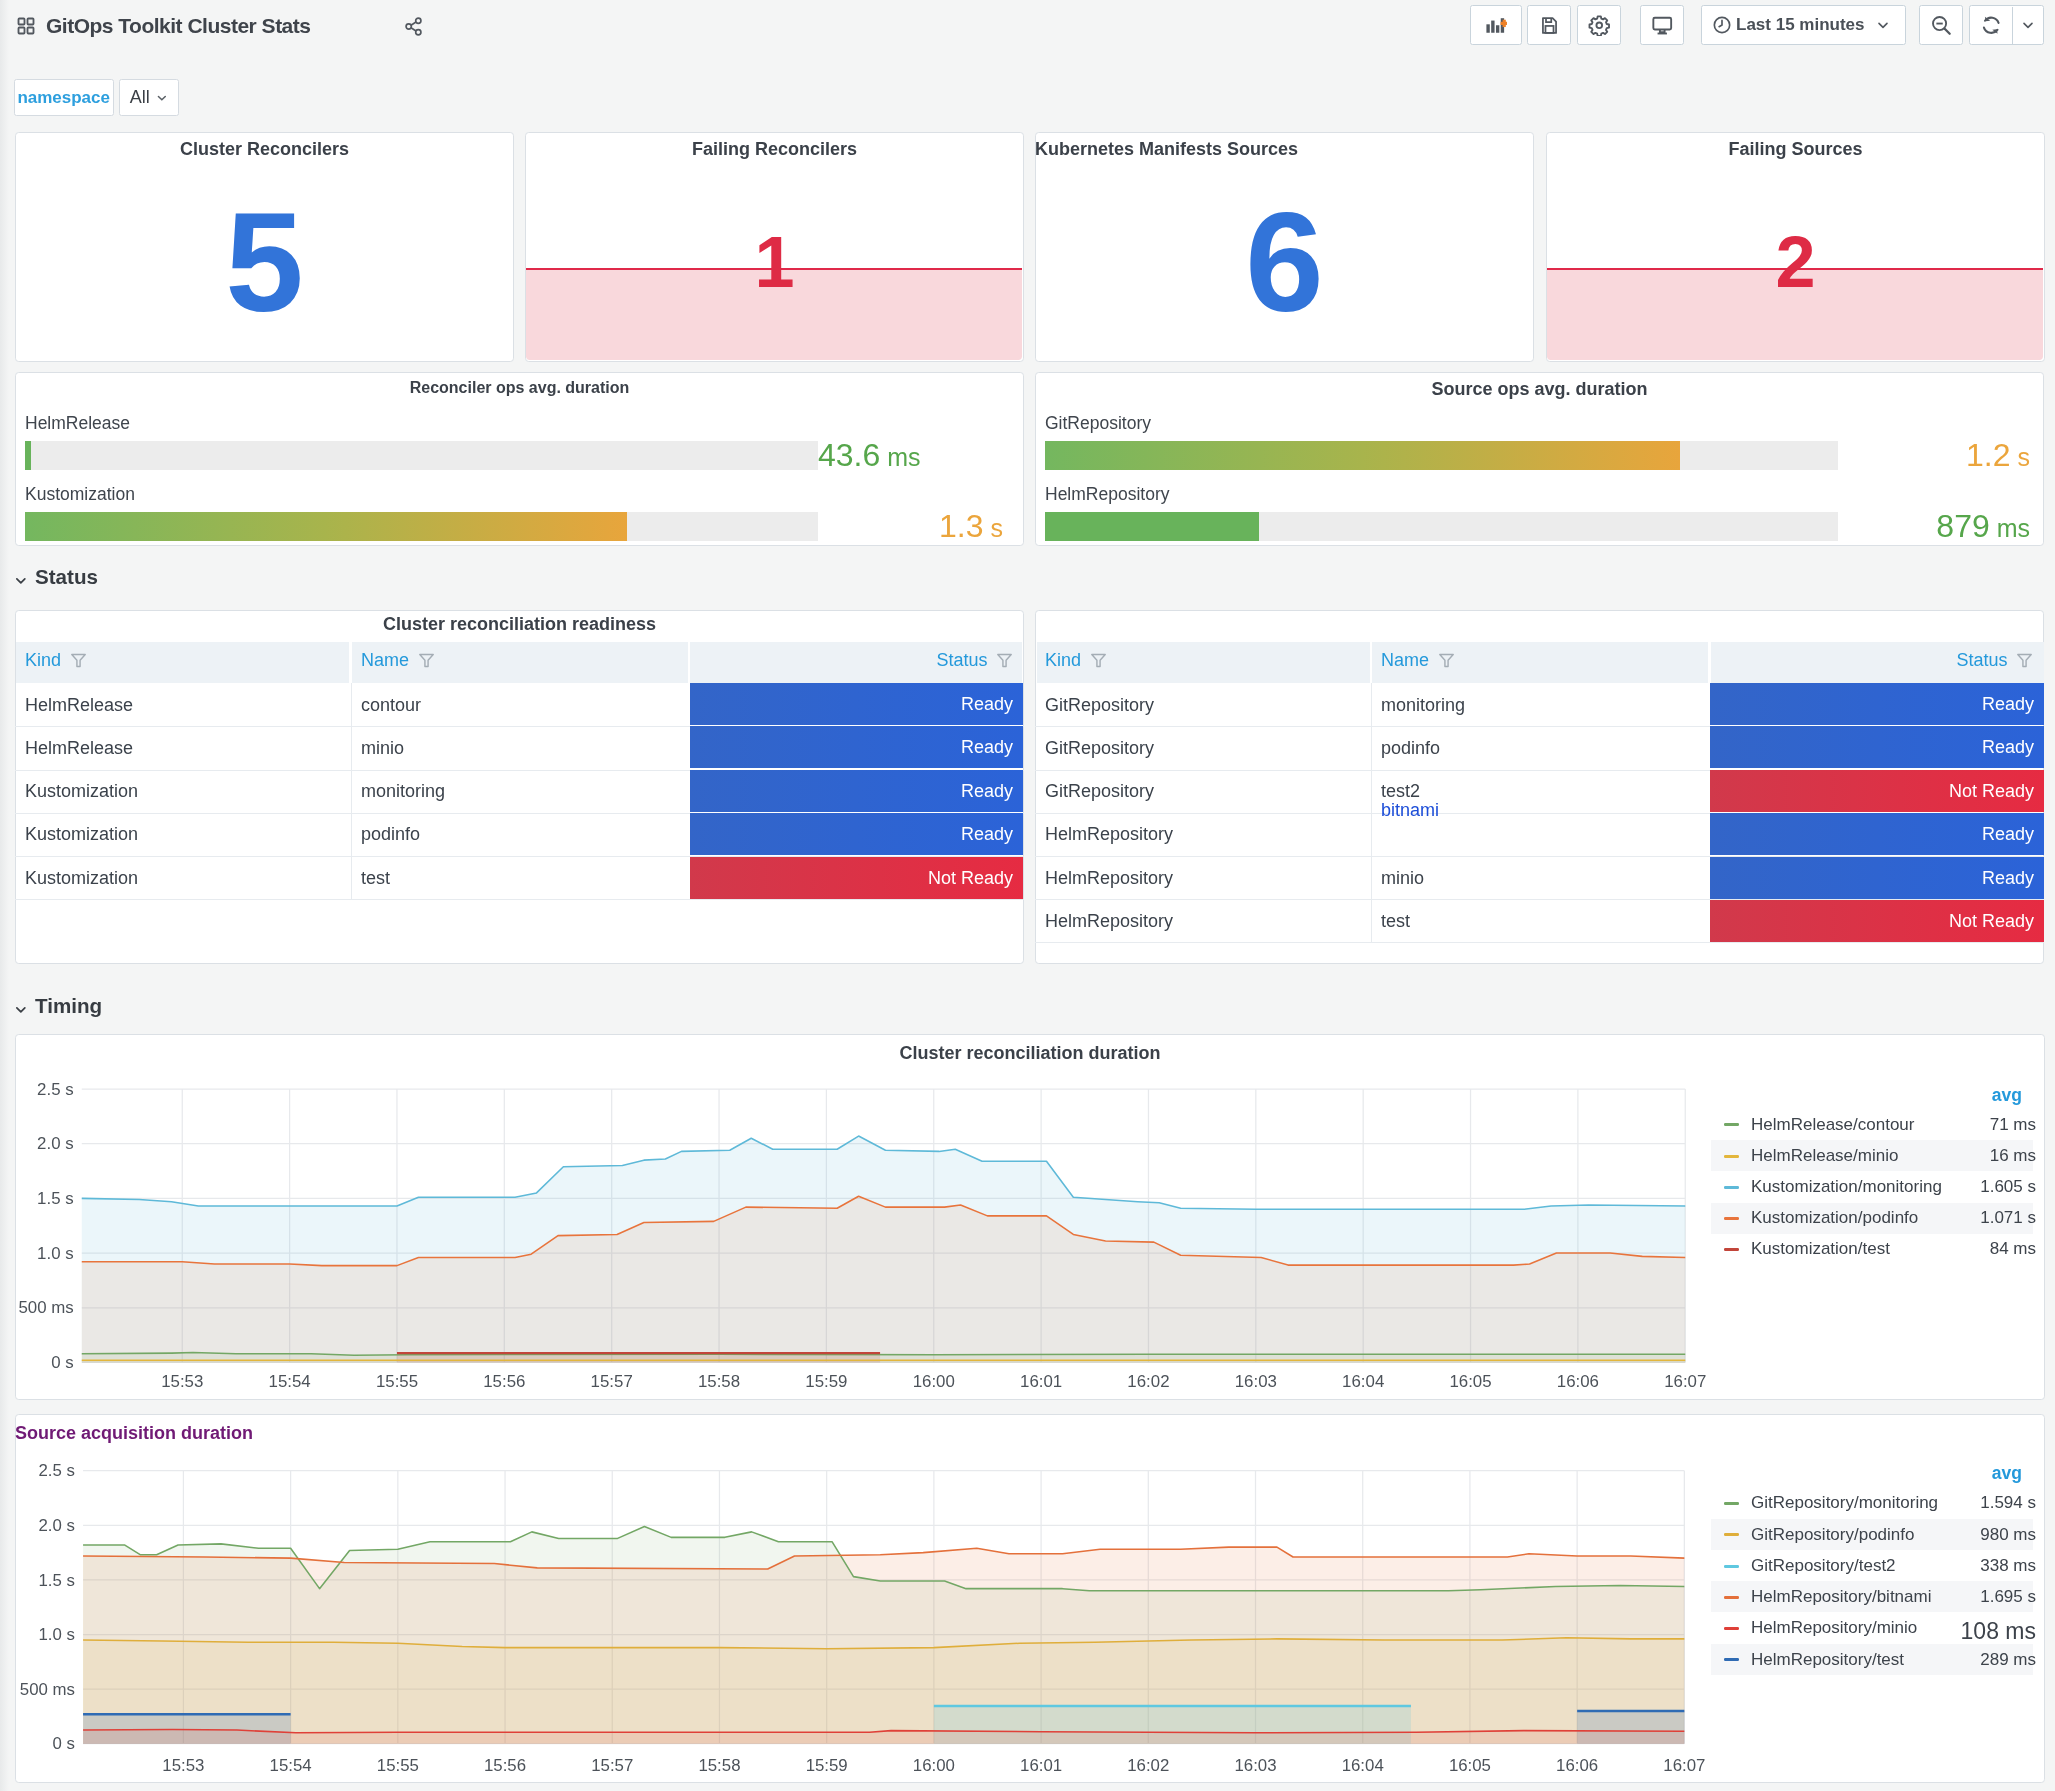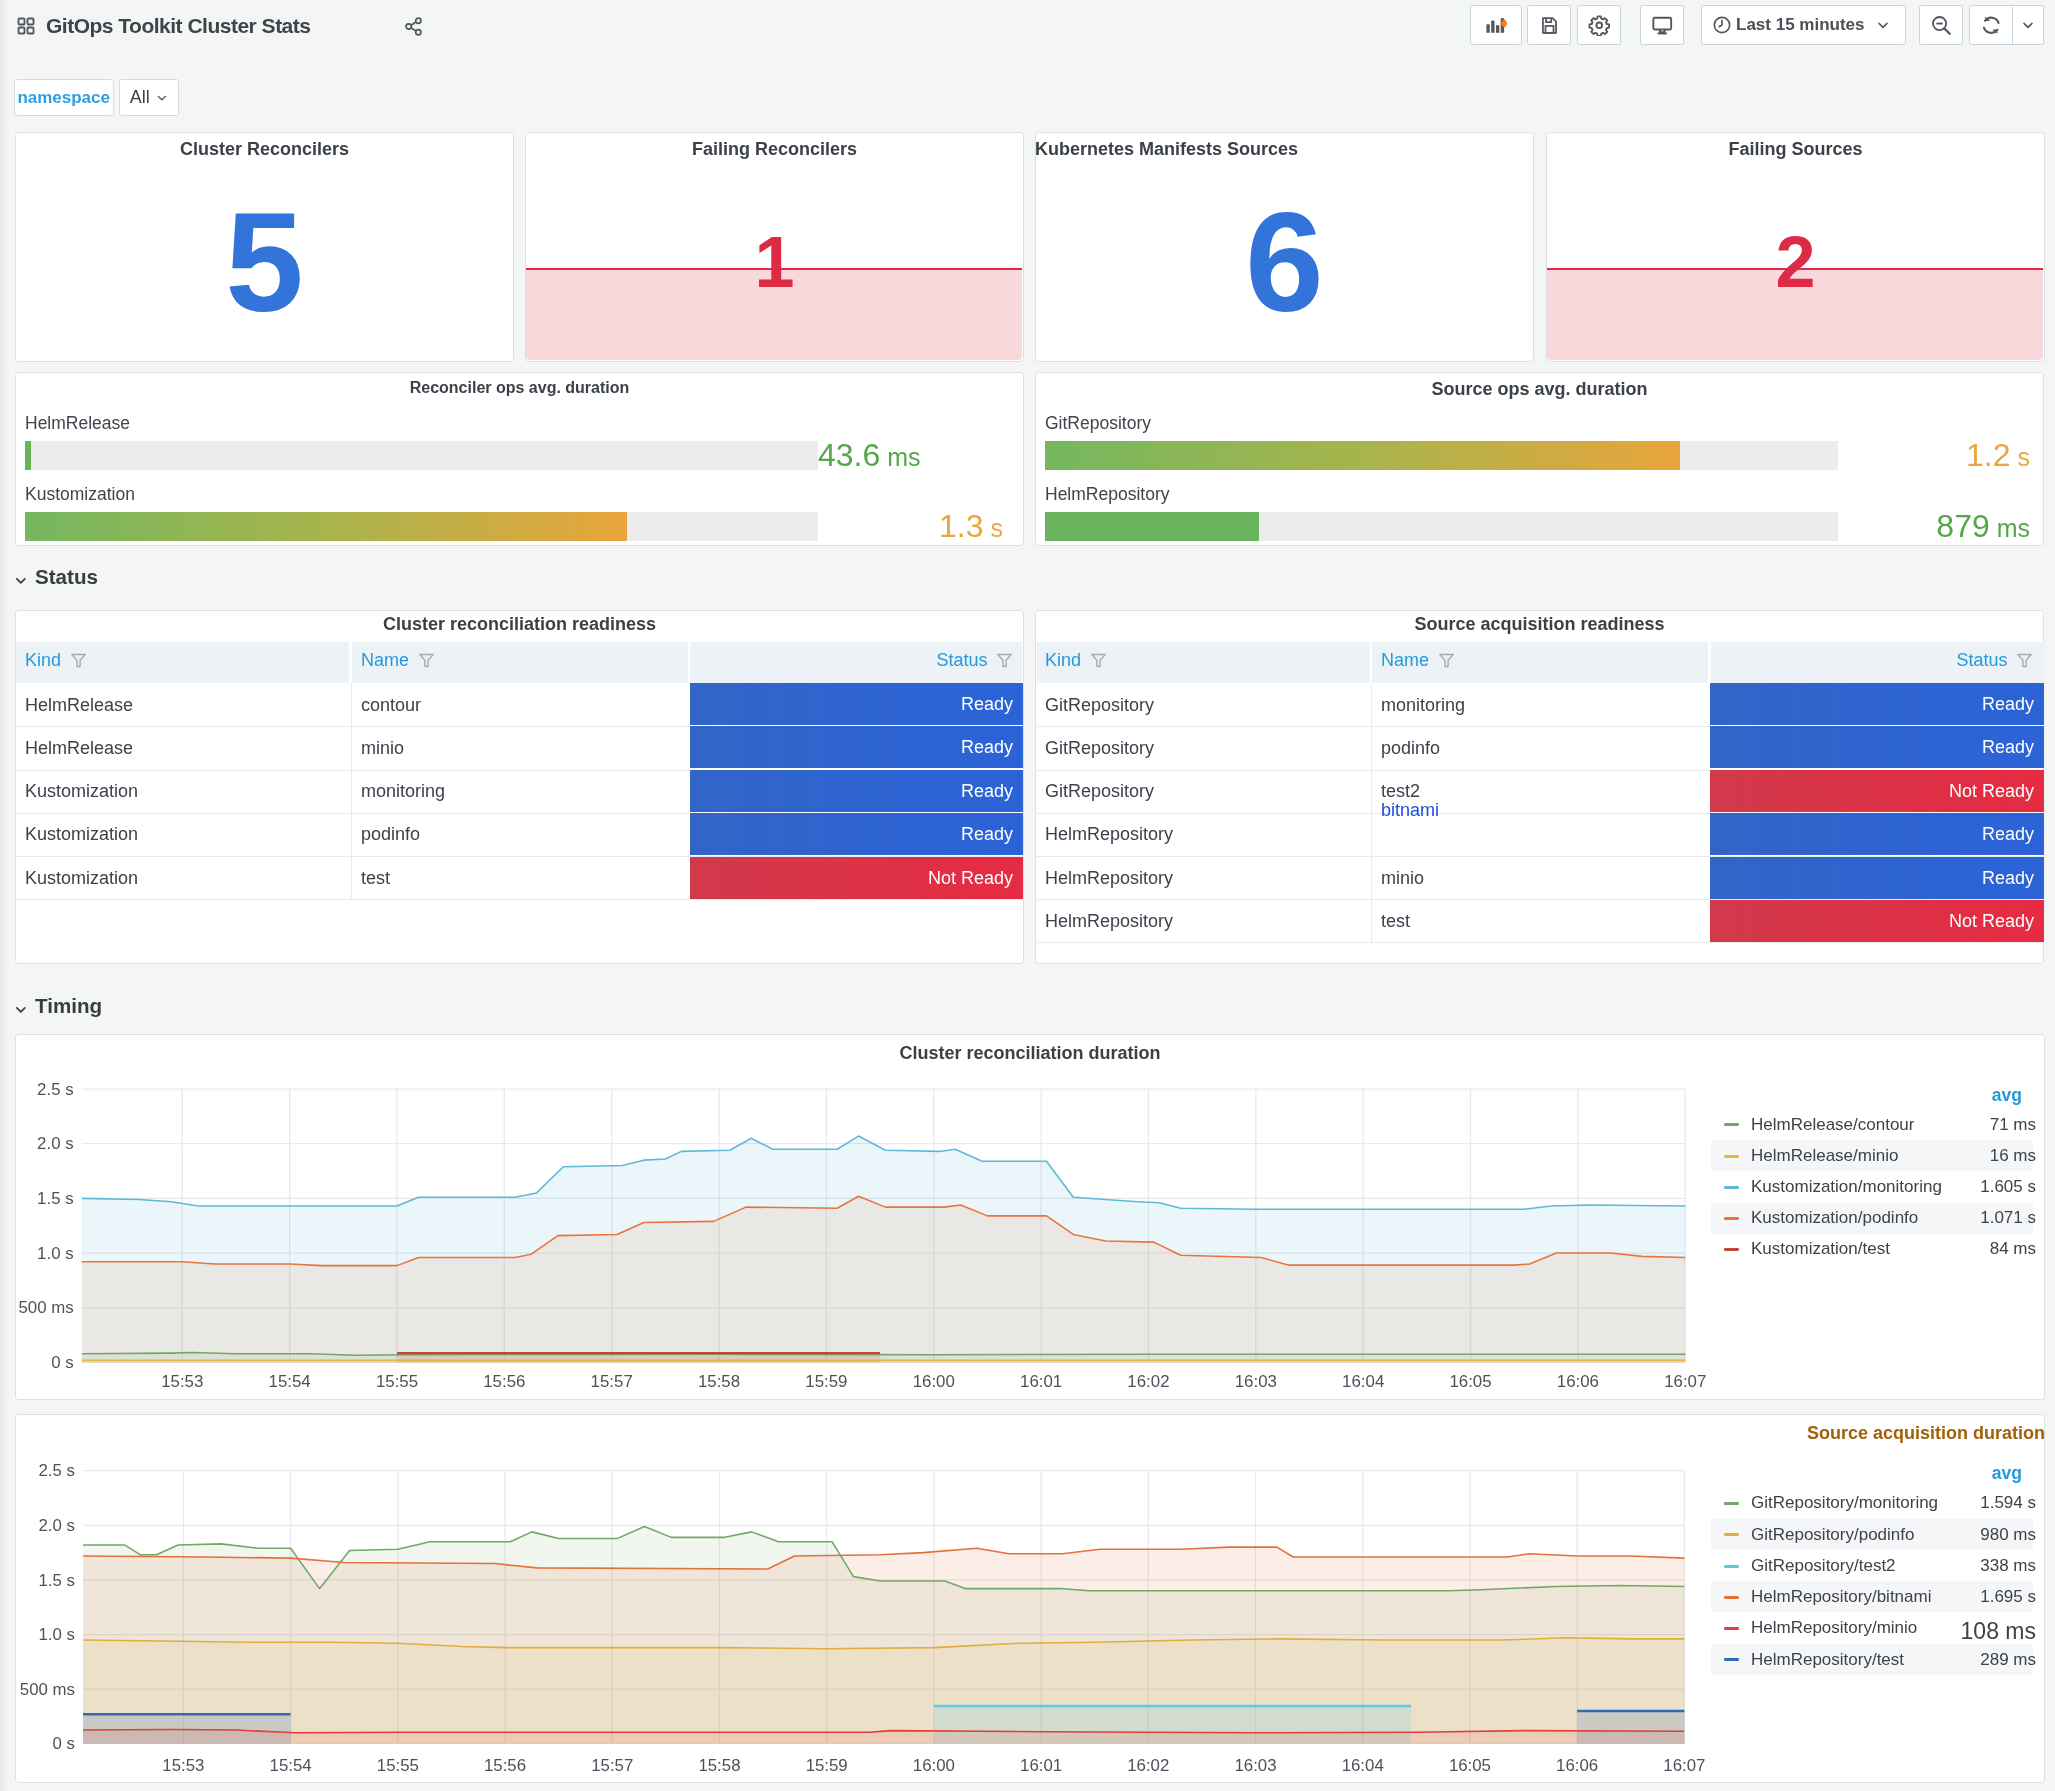--- a/index.html
+++ b/index.html
@@ -149,21 +149,20 @@
 <div style="position:absolute;left:1045px;top:512px;width:793px;height:29px;background:#ececec"></div>
 <div style="position:absolute;left:1045px;top:512px;width:214px;height:29px;background:#68B35B"></div>
 <div style="position:absolute;left:1839px;top:508px;width:191px;text-align:right;font-size:32px;color:#56A64B;line-height:37px">879<span style="font-size:25px"> ms</span></div>
 <svg style="position:absolute;left:13.7px;top:574px" width="13.7" height="13.7" viewBox="0 0 24 24">
       <path d="M5 8.5l7 7 7-7" fill="none" stroke="#3b4046" stroke-width="3" stroke-linecap="round" stroke-linejoin="round"></path>
     </svg>
 <div style="position:absolute;left:35px;top:565px;font-size:20.6px;font-weight:700;color:#373c42">Status</div>
 <div class="panel" style="left:15px;top:610px;width:1009px;height:354px"></div>
 <div class="panel" style="left:1035px;top:610px;width:1009px;height:354px"></div>
 <div style="position:absolute;left:15px;top:614px;width:1009px;text-align:center;font-size:18px;font-weight:700;color:#3b4149">Cluster reconciliation readiness</div>
-<div style="position:absolute;left:1035px;top:614px;width:1009px;text-align:center;font-size:18px;font-weight:700;color:#3b4149">Source acquisition readiness</div>
 <div style="position:absolute;left:16px;top:642px;width:333px;height:41px;background:#edf2f6"></div>
 <div style="position:absolute;left:352px;top:642px;width:336px;height:41px;background:#edf2f6"></div>
 <div style="position:absolute;left:690px;top:642px;width:332px;height:41px;background:#edf2f6"></div>
 <div style="position:absolute;left:25px;top:650px;font-size:18px;color:#2499DB">Kind<svg width="19" height="19" viewBox="0 0 24 24" style="vertical-align:-4.4px;margin-left:7.5px">
         <path d="M3.5 4.5h17l-6.5 7.3v7.7h-4v-7.7z" fill="none" stroke="#a4adb5" stroke-width="1.8" stroke-linejoin="round"></path>
       </svg></div>
 <div style="position:absolute;left:361px;top:650px;font-size:18px;color:#2499DB">Name<svg width="19" height="19" viewBox="0 0 24 24" style="vertical-align:-4.4px;margin-left:7.5px">
         <path d="M3.5 4.5h17l-6.5 7.3v7.7h-4v-7.7z" fill="none" stroke="#a4adb5" stroke-width="1.8" stroke-linejoin="round"></path>
       </svg></div>
 <div style="position:absolute;left:689px;top:650px;width:325px;text-align:right;font-size:18px;color:#2499DB">Status<svg width="19" height="19" viewBox="0 0 24 24" style="vertical-align:-4.4px;margin-left:7.5px">
@@ -319,21 +318,21 @@
 <div style="position:absolute;left:1724px;top:1186px;width:15px;height:2.5px;border-radius:1.2px;background:#5EB9D8"></div>
 <div style="position:absolute;left:1751px;top:1177px;font-size:17px;color:#3d434b">Kustomization/monitoring</div>
 <div style="position:absolute;left:1911px;top:1177px;width:125px;text-align:right;font-size:17px;color:#3d434b">1.605 s</div>
 <div style="position:absolute;left:1724px;top:1217px;width:15px;height:2.5px;border-radius:1.2px;background:#E8743C"></div>
 <div style="position:absolute;left:1751px;top:1208px;font-size:17px;color:#3d434b">Kustomization/podinfo</div>
 <div style="position:absolute;left:1911px;top:1208px;width:125px;text-align:right;font-size:17px;color:#3d434b">1.071 s</div>
 <div style="position:absolute;left:1724px;top:1248px;width:15px;height:2.5px;border-radius:1.2px;background:#C2453A"></div>
 <div style="position:absolute;left:1751px;top:1239px;font-size:17px;color:#3d434b">Kustomization/test</div>
 <div style="position:absolute;left:1911px;top:1239px;width:125px;text-align:right;font-size:17px;color:#3d434b">84 ms</div>
 <div class="panel" style="left:15px;top:1414px;width:2030px;height:369px"></div>
-<div style="position:absolute;left:15px;top:1423px;width:2030px;text-align:right;font-size:18px;font-weight:700;color:#a16207">Source acquisition duration</div>
+<div style="position:absolute;left:15px;top:1423px;width:2030px;text-align:left;font-size:18px;font-weight:700;color:#701a75">Source acquisition duration</div>
 <svg style="position:absolute;left:0;top:1414px" width="2056" height="369" viewBox="0 2266 3294 592">
 <line x1="131.0" y1="2795.0" x2="2700.0" y2="2795.0" stroke="#e7e9ec" stroke-width="2"></line>
 <line x1="131.0" y1="2707.4" x2="2700.0" y2="2707.4" stroke="#e7e9ec" stroke-width="2"></line>
 <line x1="131.0" y1="2619.8" x2="2700.0" y2="2619.8" stroke="#e7e9ec" stroke-width="2"></line>
 <line x1="131.0" y1="2532.2" x2="2700.0" y2="2532.2" stroke="#e7e9ec" stroke-width="2"></line>
 <line x1="131.0" y1="2444.6" x2="2700.0" y2="2444.6" stroke="#e7e9ec" stroke-width="2"></line>
 <line x1="131.0" y1="2357.0" x2="2700.0" y2="2357.0" stroke="#e7e9ec" stroke-width="2"></line>
 <line x1="292.0" y1="2357.0" x2="292.0" y2="2795.0" stroke="#e7e9ec" stroke-width="2"></line>
 <line x1="464.0" y1="2357.0" x2="464.0" y2="2795.0" stroke="#e7e9ec" stroke-width="2"></line>
 <line x1="636.0" y1="2357.0" x2="636.0" y2="2795.0" stroke="#e7e9ec" stroke-width="2"></line>

